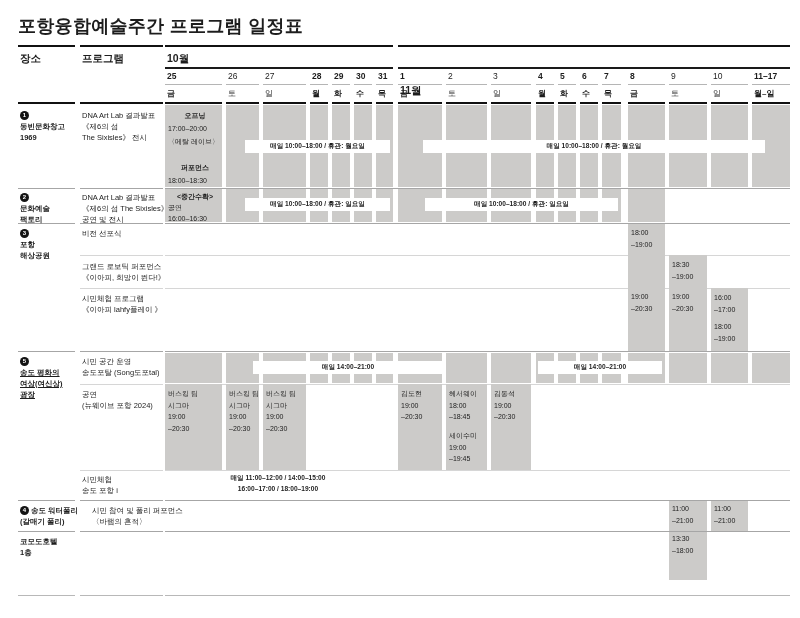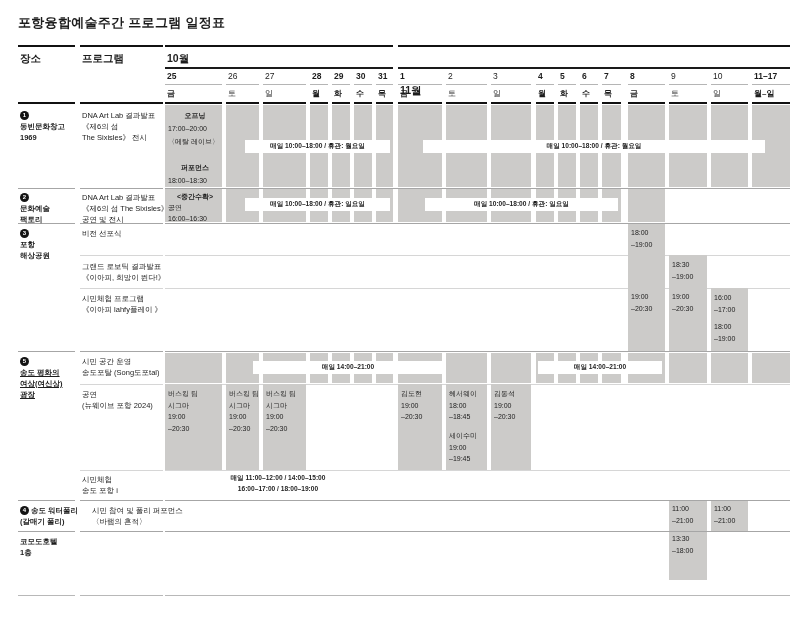--- a/index.html
+++ b/index.html
@@ -1,19 +1,19 @@
 <!DOCTYPE html>
 <html><head>
 <meta charset="utf-8">
 <style>
   html,body{margin:0;padding:0;background:#fff;}
   .page{position:relative;width:800px;height:618px;background:#fff;overflow:hidden;
         font-family:"Liberation Sans","DejaVu Sans",sans-serif;color:#1d1d1d;}
   .abs{position:absolute;}
-  .t-title{font-size:13px;font-weight:bold;letter-spacing:.3px;}
+  .t-title{font-size:18px;font-weight:bold;letter-spacing:.3px;}
   .t-colhead{font-size:10.5px;font-weight:bold;}
   .t-month{font-size:10.5px;font-weight:bold;}
   .t-date{font-size:8.5px;}
   .t-dow{font-size:8px;}
   .bold{font-weight:bold;text-align:center;}
   .placeline{font-size:7.5px;line-height:11px;font-weight:bold;white-space:nowrap;}
   .progline{font-size:7.5px;line-height:11px;color:#222;white-space:nowrap;}
   .cellline{font-size:7px;line-height:11.5px;white-space:nowrap;}
   .gray{background:#cccbc9;}
   .bar{background:#fff;display:flex;align-items:center;justify-content:center;
@@ -161,21 +161,21 @@
     </div>
     <div style="position: absolute; left: 20px; top: 228px; width: 58px; z-index: 6;">
       <div class="placeline"><span class="badge">3</span></div>
       <div class="placeline">포항</div>
       <div class="placeline">해상공원</div>
     </div>
     <div style="position: absolute; left: 82px; top: 228px; width: 82px; z-index: 6;">
       <div class="progline">비전 선포식</div>
     </div>
     <div style="position: absolute; left: 82px; top: 261px; width: 82px; z-index: 6;">
-      <div class="progline">그랜드 로보틱 결과발표</div>
+      <div class="progline">그랜드 로보틱 퍼포먼스</div>
       <div class="progline">《이아피, 희망이 뛴다!》</div>
     </div>
     <div style="position: absolute; left: 82px; top: 293px; width: 82px; z-index: 6;">
       <div class="progline">시민체험 프로그램</div>
       <div class="progline">《이아피 lahfy플레이 》</div>
     </div>
     <div style="position: absolute; left: 20px; top: 356px; width: 58px; z-index: 6; text-decoration: underline;">
       <div class="placeline"><span class="badge">5</span></div>
       <div class="placeline">송도 평화의</div>
       <div class="placeline">여상(여신상)</div>

